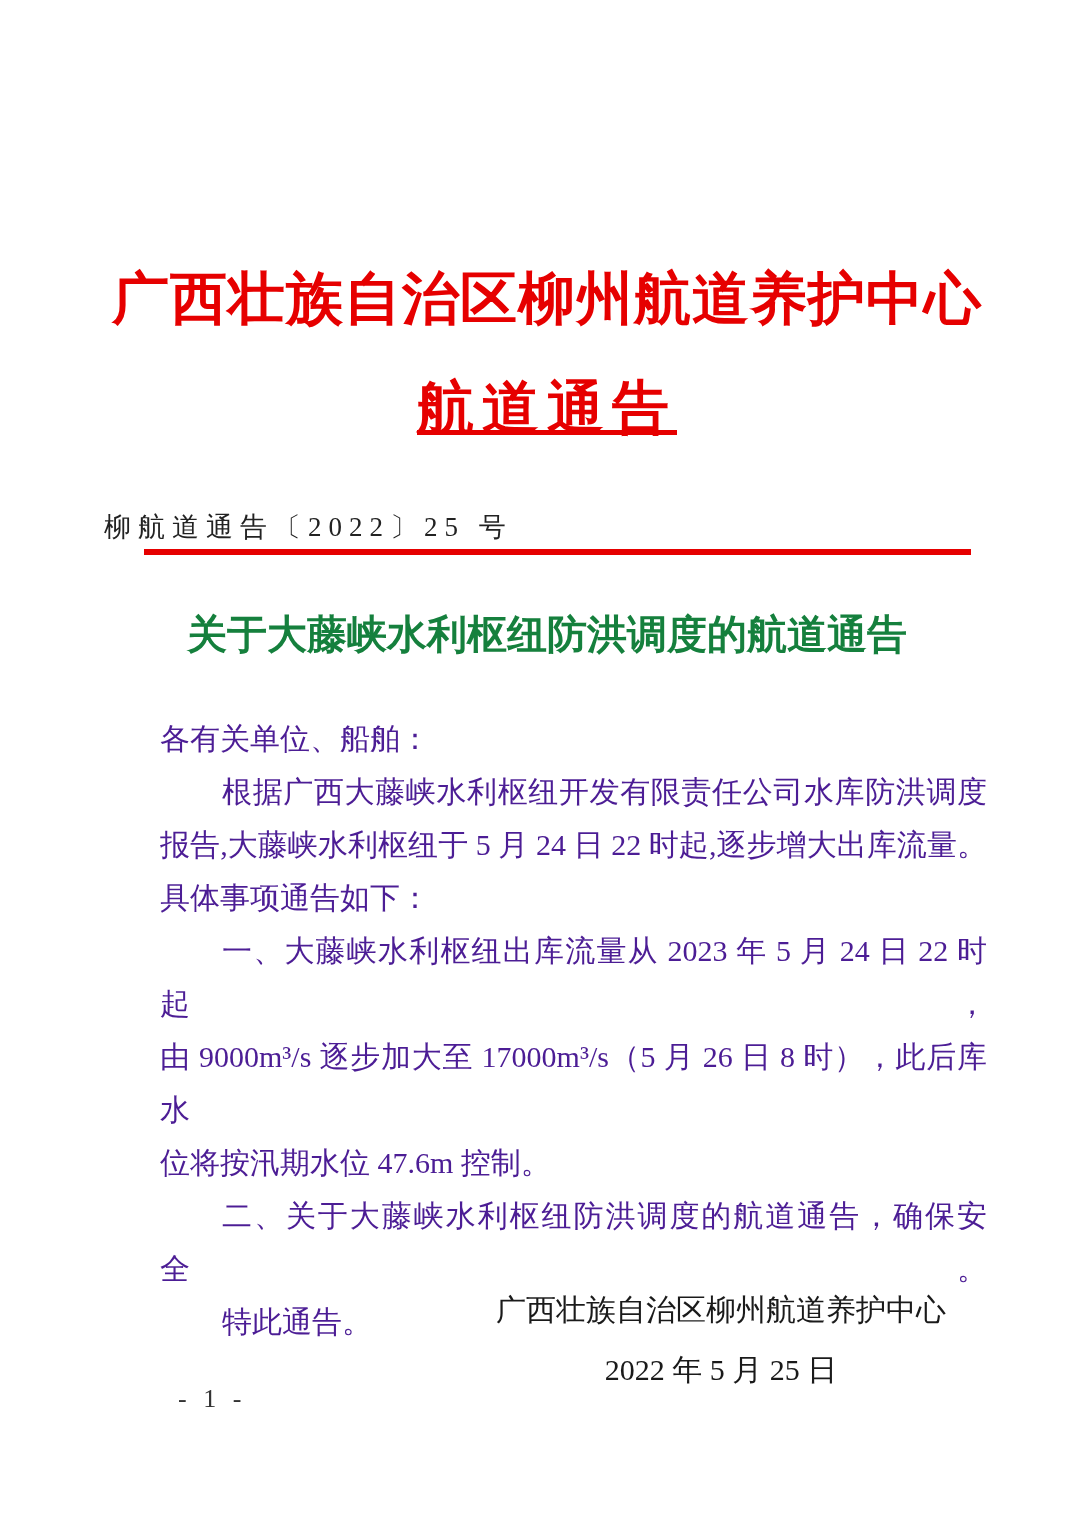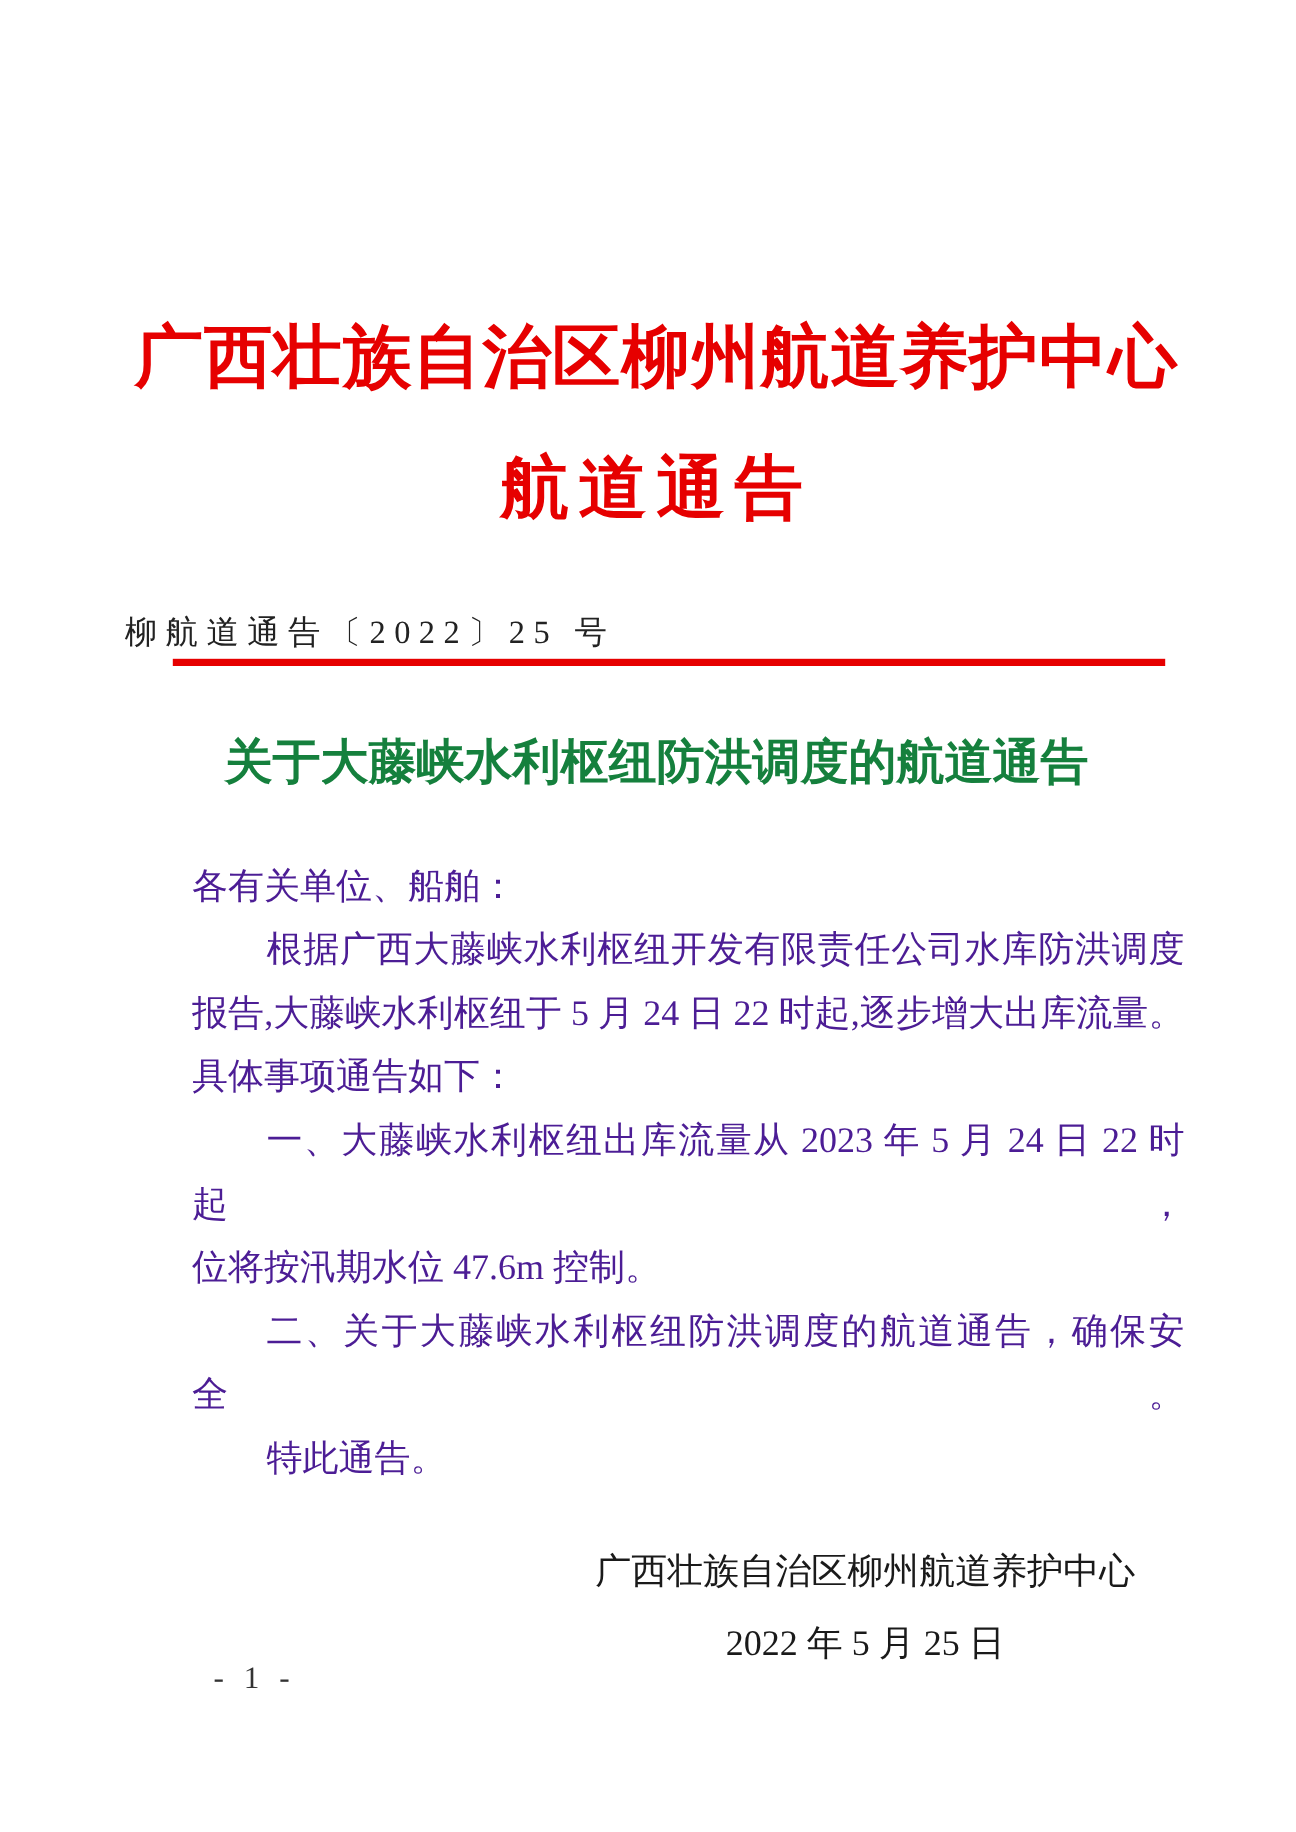--- a/index.html
+++ b/index.html
@@ -26,20 +26,21 @@
     font-size: 57px;
     line-height: 1.0;
     letter-spacing: 1px;
     white-space: nowrap;
   }
   .title-line2 {
     font-size: 57px;
     line-height: 1.0;
     margin-top: 52px;
     letter-spacing: 8px;
+    text-decoration: underline;
   }
   .doc-number {
     position: absolute;
     top: 509px;
     left: 104px;
     width: 886px;
     text-align: left;
     font-size: 27px;
     letter-spacing: 7px;
     color: #222222;
@@ -114,20 +115,21 @@
   <div class="red-rule"></div>
 
   <div class="subject-heading">关于大藤峡水利枢纽防洪调度的航道通告</div>
 
   <div class="body-text">
     <div class="body-line">各有关单位、船舶：</div>
     <div class="body-line indent stretch">根据广西大藤峡水利枢纽开发有限责任公司水库防洪调度</div>
     <div class="body-line stretch">报告,大藤峡水利枢纽于 5 月 24 日 22 时起,逐步增大出库流量。</div>
     <div class="body-line">具体事项通告如下：</div>
     <div class="body-line indent stretch">一、大藤峡水利枢纽出库流量从 2023 年 5 月 24 日 22 时起，</div>
+    <div class="body-line stretch">由 9000m³/s 逐步加大至 17000m³/s（5 月 26 日 8 时），此后库水</div>
     <div class="body-line">位将按汛期水位 47.6m 控制。</div>
     <div class="body-line indent stretch">二、关于大藤峡水利枢纽防洪调度的航道通告，确保安全。</div>
     <div class="body-line indent">特此通告。</div>
   </div>
 
   <div class="signature-block">
     <div>广西壮族自治区柳州航道养护中心</div>
     <div>2022 年 5 月 25 日</div>
   </div>
 

